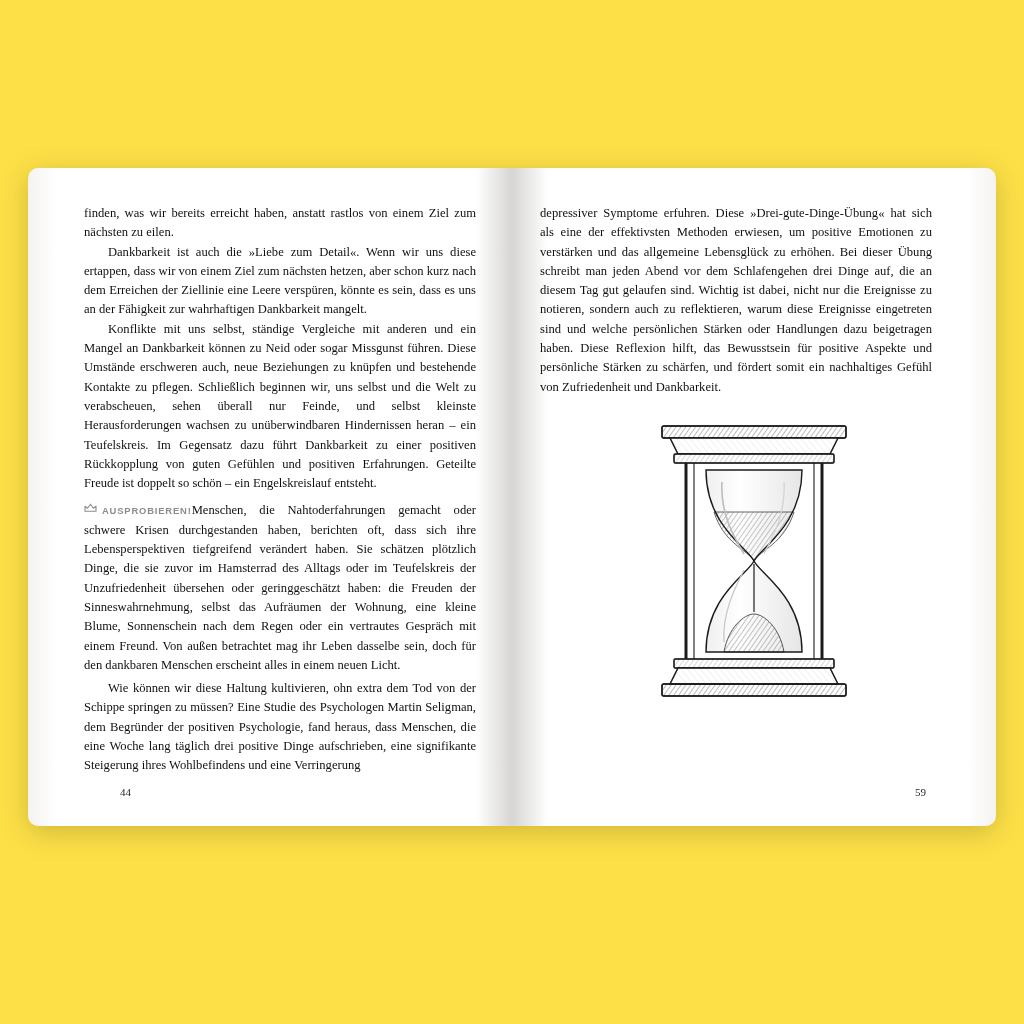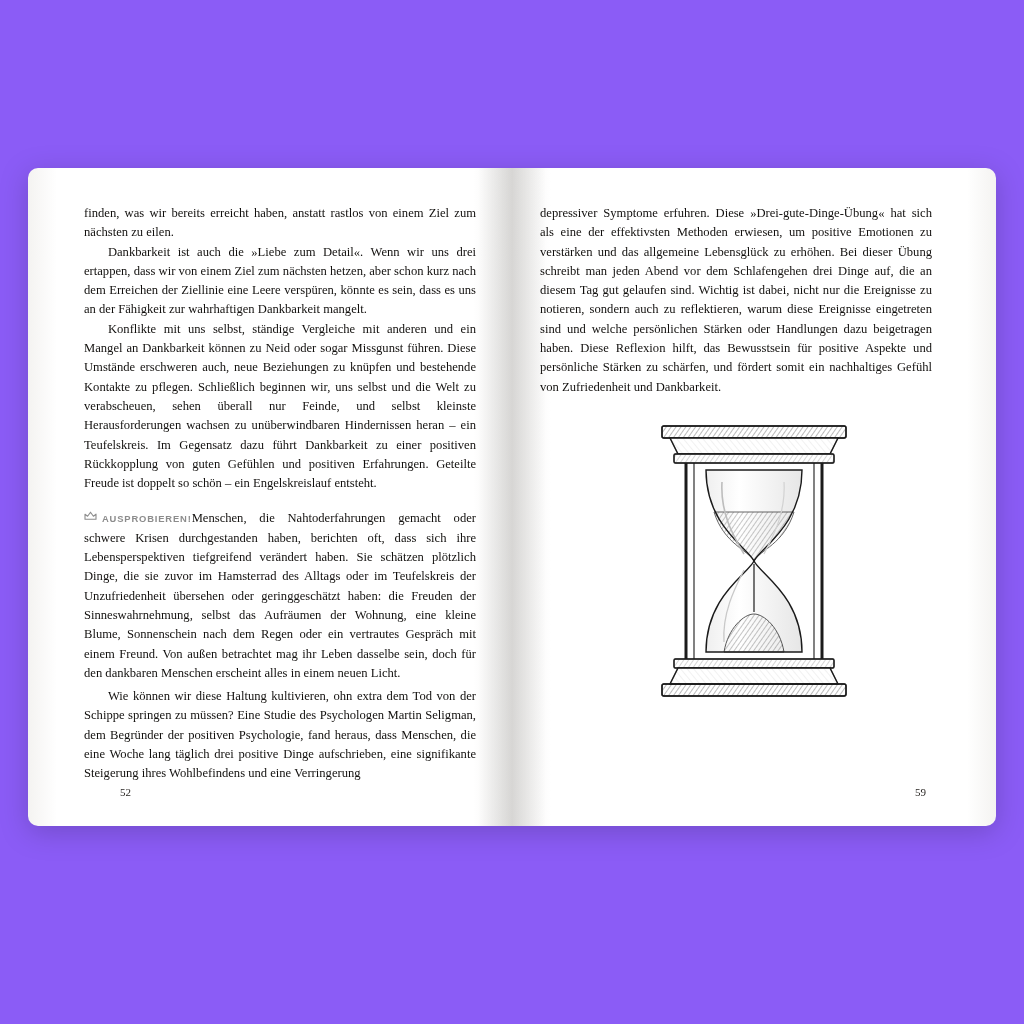--- a/index.html
+++ b/index.html
@@ -7,21 +7,21 @@
     padding: 0;
     width: 1024px;
     height: 1024px;
     background: #ffffff;
     font-family: "Liberation Serif", serif;
   }
   #stage {
     position: relative;
     width: 1024px;
     height: 1024px;
-    background: #8b5cf6;
+    background: #fde047;
     overflow: hidden;
   }
   
   .book {
     position: absolute;
     left: 28px;
     top: 168px;
     width: 968px;
     height: 658px;
     display: flex;
@@ -67,21 +67,21 @@
     -webkit-hyphens: auto;
     hyphens: auto;
   }
   .page.left .textcol { left: 56px; }
   .page.right .textcol { left: 28px; }
 
   p { margin: 0; }
   p.indent { text-indent: 1.9em; }
   .it { }
 
-  .tryout-block { margin-top: 15px; }
+  .tryout-block { margin-top: 7px; }
   .tryout-head {
     display: inline;
     color: #8c8c8c;
     font-family: "Liberation Sans", sans-serif;
     font-size: 9.4px;
     letter-spacing: 0.09em;
     font-weight: 600;
   }
   .crown-icon {
     display: inline-block;
@@ -113,36 +113,36 @@
 
 <div id="stage">
 
   <div class="book">
 
     <div class="page left">
       <div class="textcol">
 
         <p>finden, was wir bereits erreicht haben, anstatt rastlos von einem Ziel zum nächsten zu eilen.</p>
 
-        <p class="indent">Dankbarkeit ist auch die »Liebe zum Detail«. Wenn wir uns drei ertappen, dass wir von einem Ziel zum nächsten hetzen, aber schon kurz nach dem Erreichen der Ziellinie eine Leere verspüren, könnte es sein, dass es uns an der Fähigkeit zur wahrhaftigen Dankbarkeit mangelt.</p>
+        <p class="indent">Dankbarkeit ist auch die »Liebe zum Detail«. Wenn wir uns diese ertappen, dass wir von einem Ziel zum nächsten hetzen, aber schon kurz nach dem Erreichen der Ziellinie eine Leere verspüren, könnte es sein, dass es uns an der Fähigkeit zur wahrhaftigen Dankbarkeit mangelt.</p>
 
         <p class="indent"><span>Konflikte mit uns selbst, ständige Vergleiche mit anderen und ein Mangel an Dankbarkeit können zu Neid oder sogar Missgunst führen. Diese Umstände erschweren auch, neue Beziehungen zu knüpfen und bestehende Kontakte zu pflegen. Schließlich beginnen wir, uns selbst und die Welt zu verabscheuen, sehen überall nur Feinde, und selbst kleinste Herausforderungen wachsen zu unüberwindbaren Hindernissen heran – ein Teufelskreis. Im Gegensatz dazu führt Dankbarkeit zu einer positiven Rückkopplung von guten Gefühlen und positiven Erfahrungen. Geteilte Freude ist doppelt so schön – ein </span><span class="it">Engelskreislauf</span><span> entsteht.</span></p>
 
         <div class="tryout-block">
           <span class="crown-icon">
             <svg width="13" height="10" viewBox="0 0 13 10" aria-hidden="true">
               <path d="M1 8.2 L1 3.2 L3.6 5.2 L6.5 1.2 L9.4 5.2 L12 3.2 L12 8.2 Z" fill="none" stroke="#8c8c8c" stroke-width="1.1" stroke-linejoin="round"></path>
             </svg>
           </span><span class="tryout-head">AUSPROBIEREN!</span><span>Menschen, die Nahtoderfahrungen gemacht oder schwere Krisen durchgestanden haben, berichten oft, dass sich ihre Lebensperspektiven tiefgreifend verändert haben. Sie schätzen plötzlich Dinge, die sie zuvor im Hamsterrad des Alltags oder im Teufelskreis der Unzufriedenheit übersehen oder geringgeschätzt haben: die Freuden der Sinneswahrnehmung, selbst das Aufräumen der Wohnung, eine kleine Blume, Sonnenschein nach dem Regen oder ein vertrautes Gespräch mit einem Freund. Von außen betrachtet mag ihr Leben dasselbe sein, doch für den dankbaren Menschen erscheint alles in einem neuen Licht.</span>
         </div>
 
         <p class="indent" style="margin-top:4px;">Wie können wir diese Haltung kultivieren, ohn extra dem Tod von der Schippe springen zu müssen? Eine Studie des Psychologen Martin Seligman, dem Begründer der positiven Psychologie, fand heraus, dass Menschen, die eine Woche lang täglich drei positive Dinge aufschrieben, eine signifikante Steigerung ihres Wohlbefindens und eine Verringerung</p>
       </div>
 
-      <div class="pagenum">52</div>
+      <div class="pagenum">44</div>
       <div class="gutter-shadow-left"></div>
     </div>
 
     <div class="page right">
       <div class="textcol">
         <p><span>depressiver Symptome erfuhren. Diese »Drei-gute-Dinge-Übung« hat sich als eine der effektivsten Methoden erwiesen, um positive Emotionen zu verstärken und das allgemeine Lebensglück zu erhöhen. Bei dieser Übung schreibt man jeden Abend vor dem Schlafengehen drei Dinge auf, die an diesem Tag gut gelaufen sind. Wichtig ist dabei, nicht nur die Ereignisse zu notieren, sondern auch zu reflektieren, </span><span class="it">warum</span><span> diese Ereignisse eingetreten sind und welche persönlichen Stärken oder Handlungen dazu beigetragen haben. Diese Reflexion hilft, das Bewusstsein für positive Aspekte und persönliche Stärken zu schärfen, und fördert somit ein nachhaltiges Gefühl von Zufriedenheit und Dankbarkeit.</span></p>
       </div>
 
       <div class="figure">
         <svg width="220" height="290" viewBox="0 0 220 290" aria-hidden="true">

